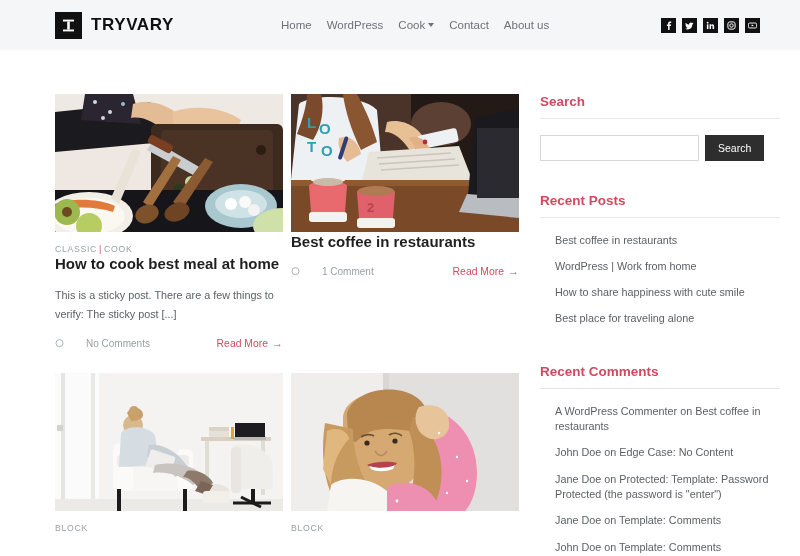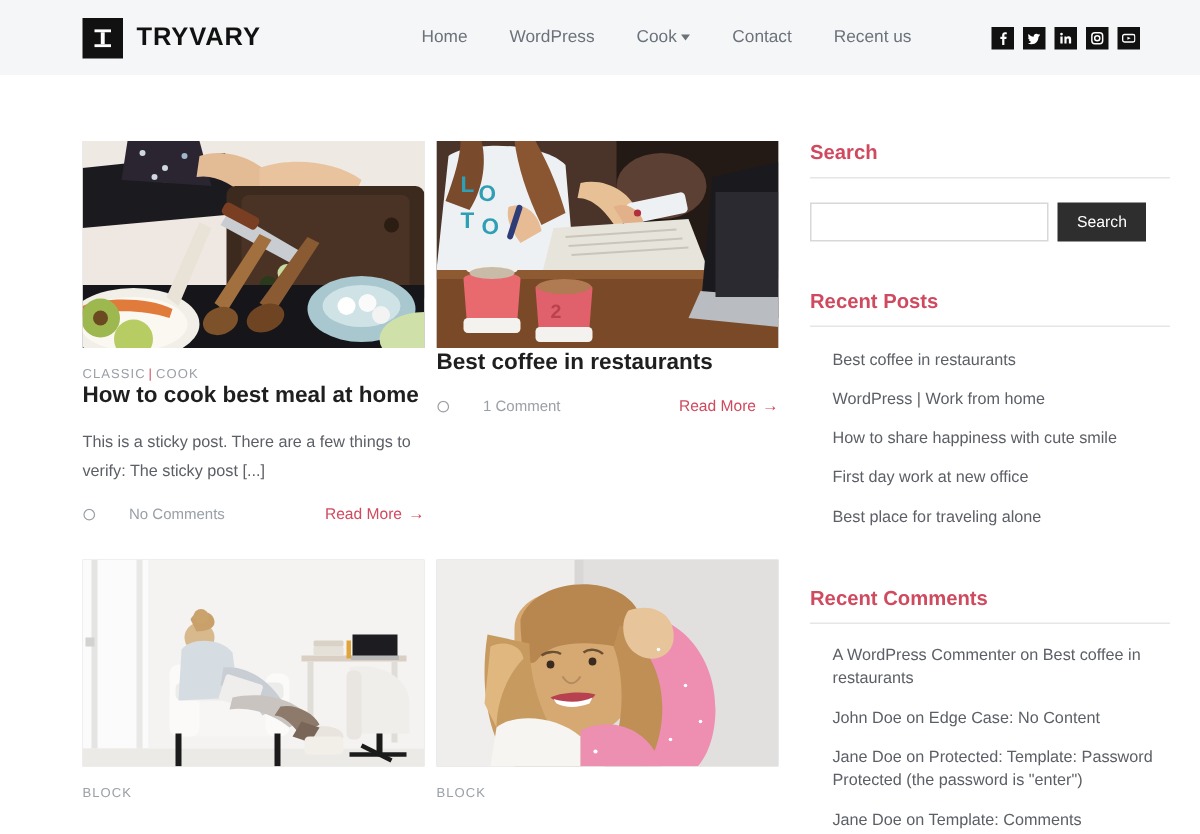--- a/index.html
+++ b/index.html
@@ -34,21 +34,21 @@
     font-weight: bold;
     letter-spacing: 0.6px;
     color: #111111;
   }
 
   .main-nav {
     position: absolute;
     left: 281px;
     display: flex;
     align-items: center;
-    gap: 28px;
+    gap: 15px;
   }
   .nav-item {
     font-size: 11.5px;
     color: #6c727a;
     white-space: nowrap;
     display: flex;
     align-items: center;
     gap: 3px;
     cursor: pointer;
   }
@@ -220,21 +220,21 @@
       <span>WordPress</span>
     </span>
     <span class="nav-item">
       <span>Cook</span>
       <span class="caret"></span>
     </span>
     <span class="nav-item">
       <span>Contact</span>
     </span>
     <span class="nav-item">
-      <span>Recent us</span>
+      <span>About us</span>
     </span>
   </nav>
 
   <div class="social-row">
     <span class="social-btn">
       <svg width="9" height="9" viewBox="0 0 9 9">
           <path d="M5.6 9V5H6.9L7.1 3.5H5.6V2.6c0-.4.1-.7.7-.7H7.2V.6C7 .6 6.5.5 6 .5 4.9.5 4.1 1.2 4.1 2.4V3.5H2.9V5H4.1V9z" fill="#ffffff"></path>
         </svg>
     </span>
     <span class="social-btn">
@@ -483,21 +483,20 @@
         <button class="search-button">Search</button>
       </div>
     </section>
 
     <section class="widget">
       <div class="widget-title">Recent Posts</div>
       <ul class="widget-list">
         <li>Best coffee in restaurants</li>
         <li>WordPress | Work from home</li>
         <li>How to share happiness with cute smile</li>
-        <li>First day work at new office</li>
         <li>Best place for traveling alone</li>
       </ul>
     </section>
 
     <section class="widget">
       <div class="widget-title">Recent Comments</div>
       <ul class="widget-list comments-list">
         <li>A WordPress Commenter on Best coffee in restaurants</li>
         <li>John Doe on Edge Case: No Content</li>
         <li>Jane Doe on Protected: Template: Password Protected (the password is "enter")</li>

